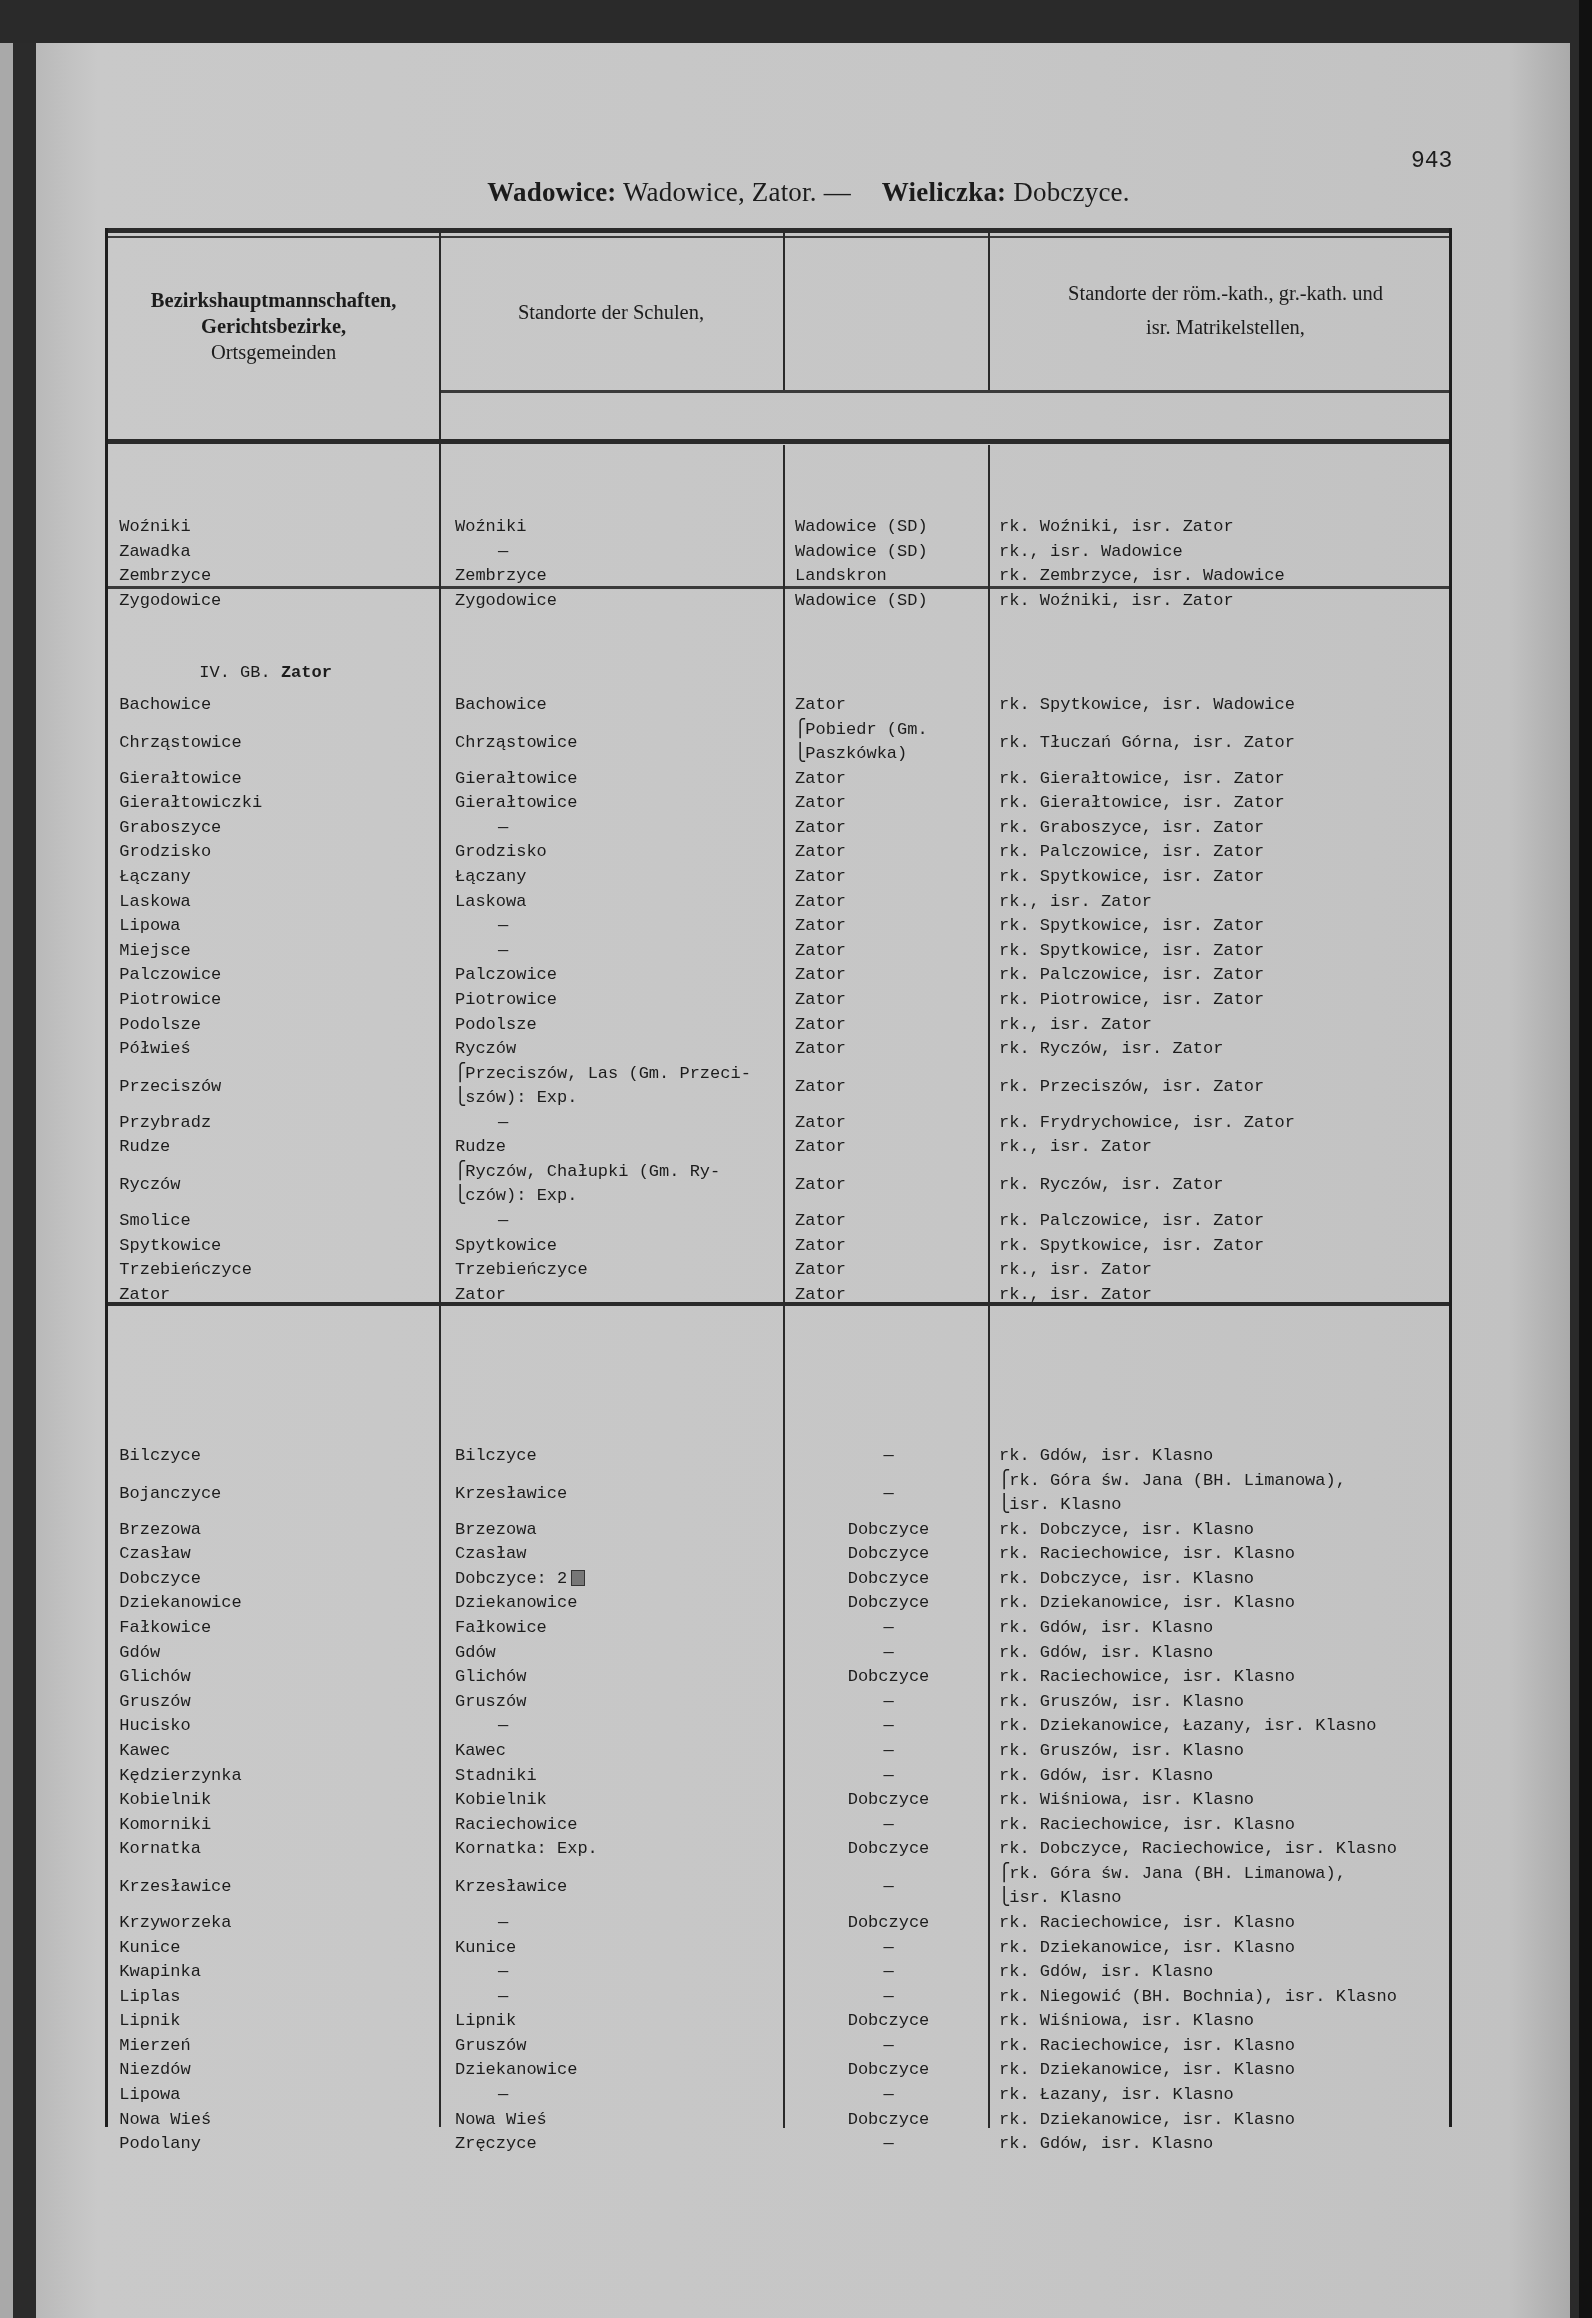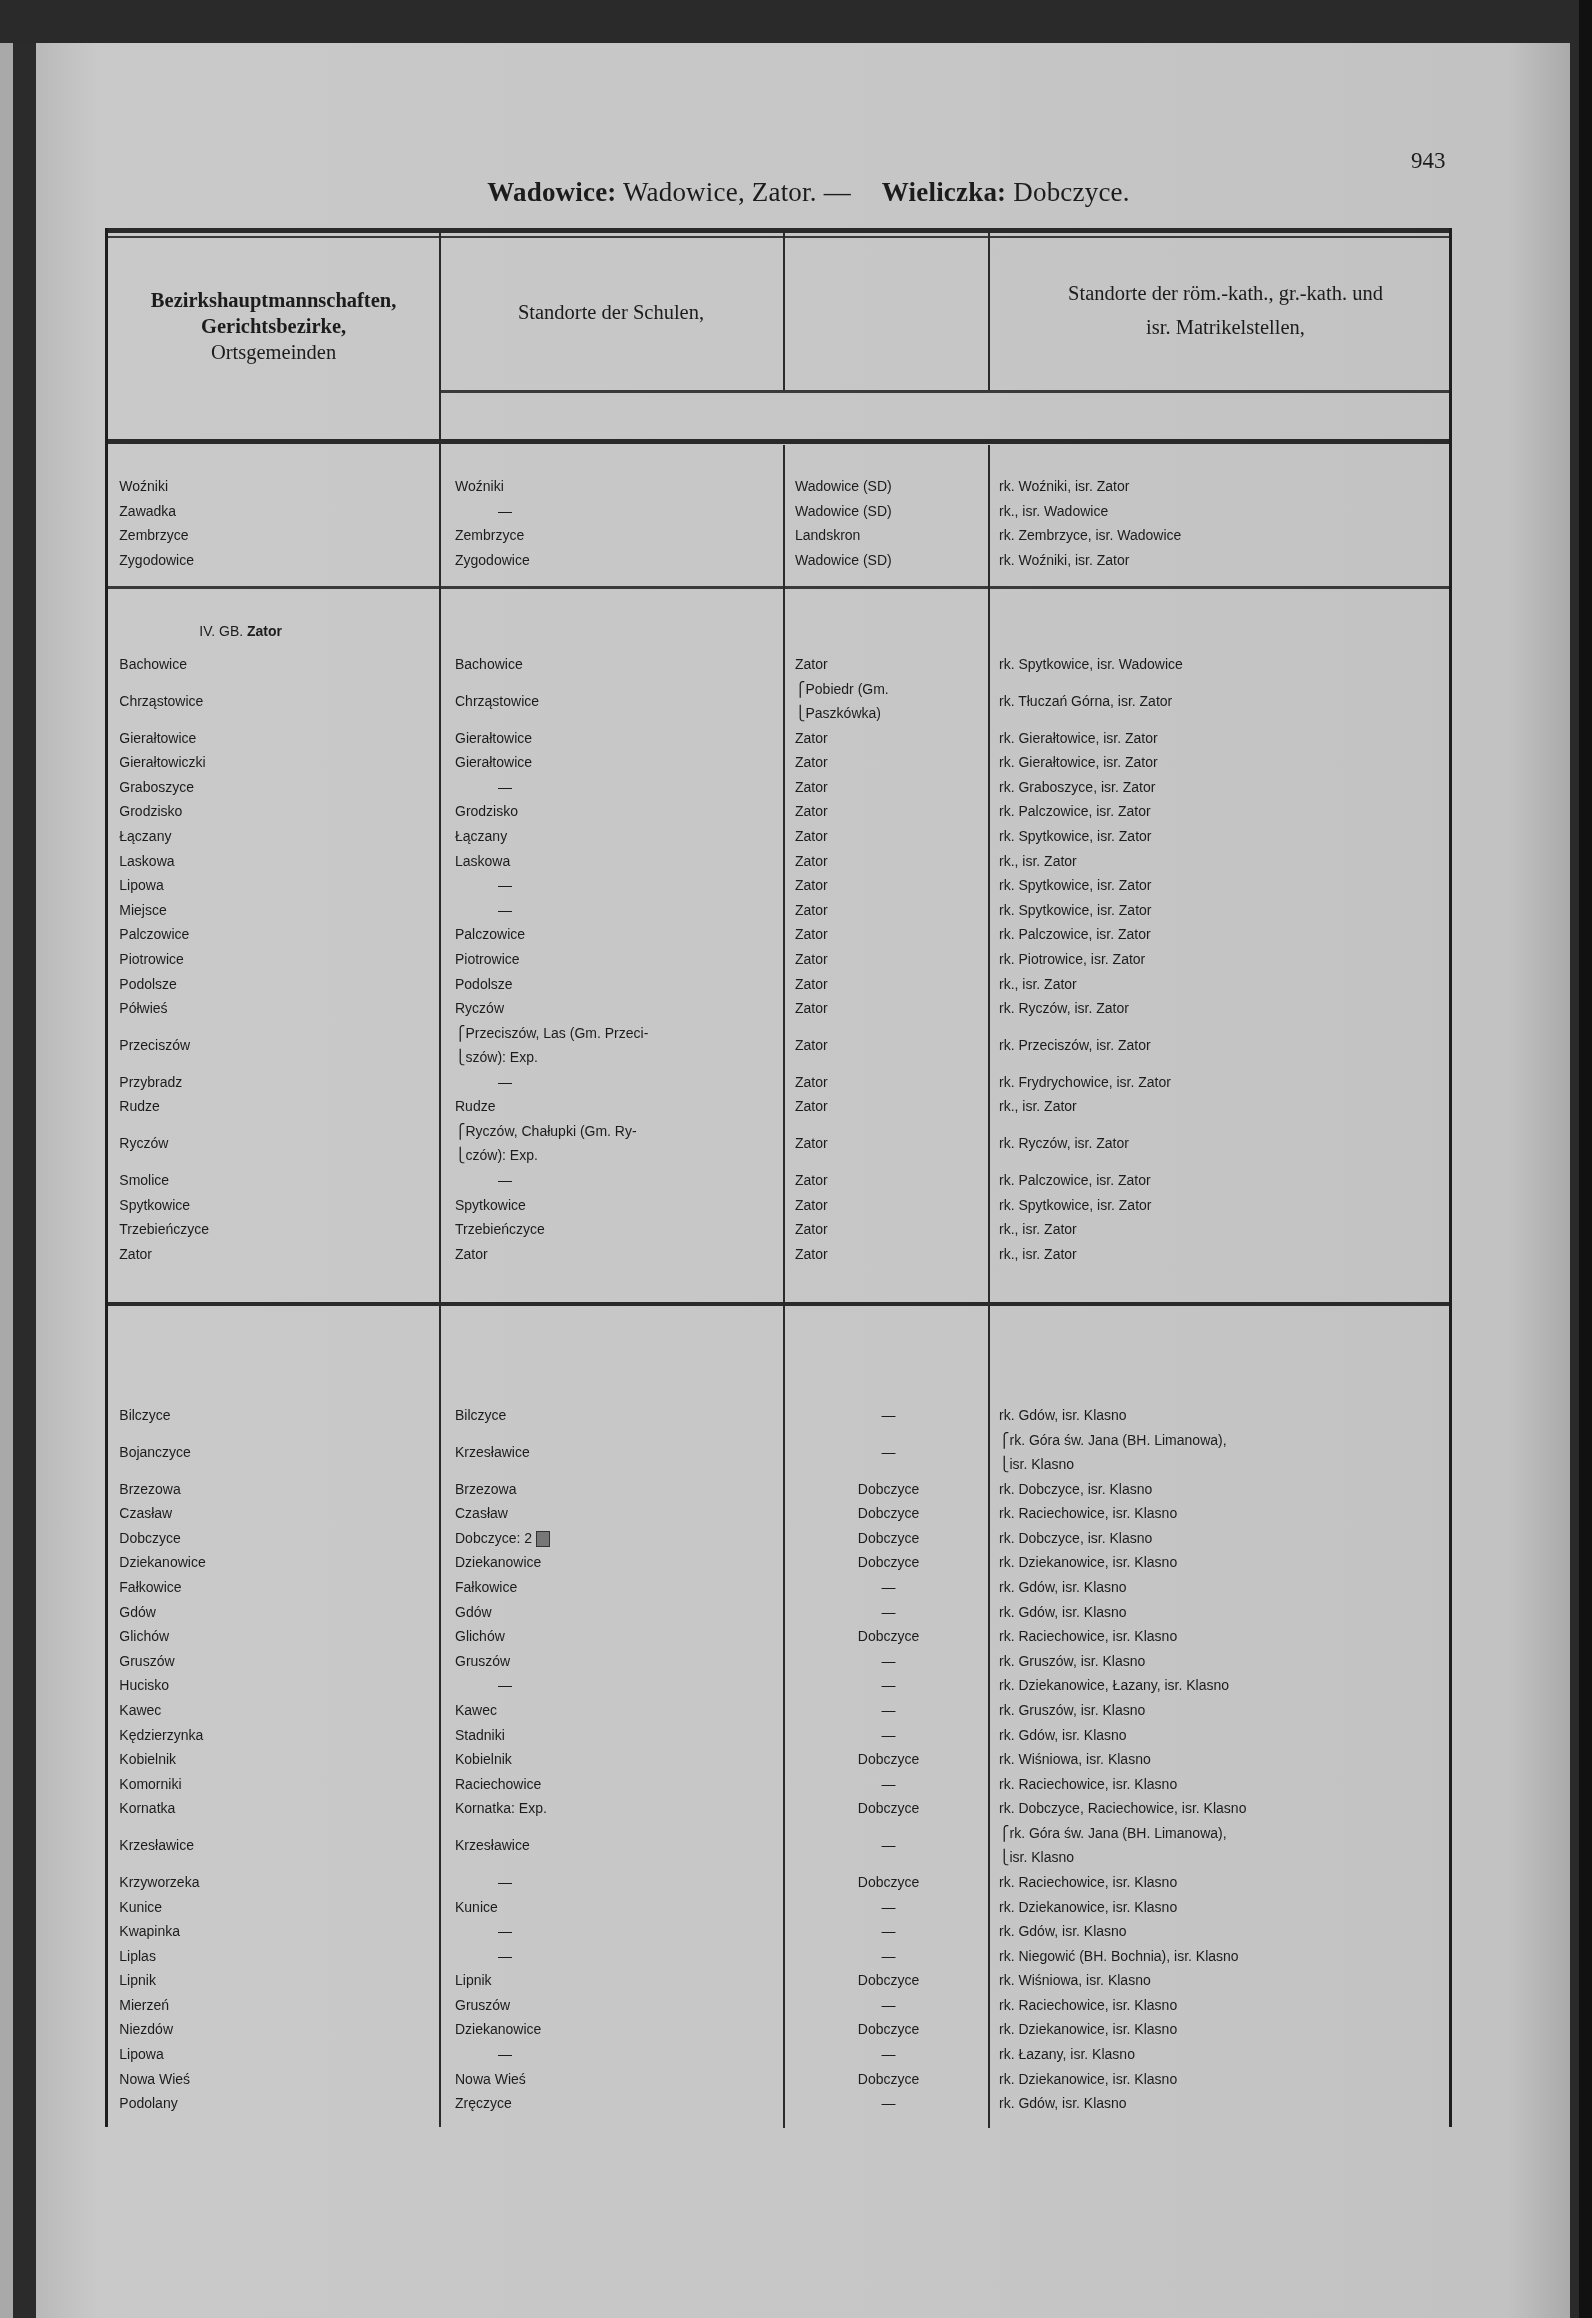--- a/index.html
+++ b/index.html
@@ -15,34 +15,34 @@
   }
   .bind-strip { position:absolute; left:0; top:43px; width:13.4px; height:2276px; background:#a9a9a9; }
   .bind-bar { position:absolute; left:13.4px; top:43px; width:23px; height:2276px; background:#2b2b2b; }
   .right-edge { position:absolute; right:0; top:0; width:14.3px; height:2319px; background:#111; }
 
   .running-head {
     position:absolute; left:0; top:177px; width:1593px; text-align:center;
     font-family:"Liberation Serif",serif; font-size:27px; letter-spacing:0.2px;
   }
   .running-head b { font-weight:bold;margin-left:24px; }
-  .page-number { position:absolute; left:1411px; top:148px; font-size:23px; font-family:Liberation Serif, serif; }
+  .page-number { position:absolute; left:1411px; top:148px; font-size:23px; font-family:Liberation Mono, monospace; }
 
   .table {
     position:absolute; left:105px; top:228px; width:1347px; height:1899px;
   }
   .rule-thick { position:absolute; left:0; width:1347px; height:5.4px; background:#2a2a2a; }
   .rule-thin  { position:absolute; height:1.8px; background:#3a3a3a; }
   .vline { position:absolute; width:1.8px; background:#2a2a2a; }
   .vline.outer { width:2.7px; background:#1e1e1e; }
 
   .hdr { position:absolute; text-align:center; font-family:"Liberation Serif",serif; font-size:20.5px; line-height:26px; }
   .hdr b { font-weight:bold; }
 
-  .col { position:absolute; font-family:Liberation Sans, sans-serif; font-size:14px; line-height:24.6px; white-space:nowrap; }
+  .col { position:absolute; font-family:Liberation Mono, monospace; font-size:17px; line-height:24.6px; white-space:nowrap;margin-top:41px; }
   .row { height:24.6px; }
   .row.two { height:49px; }
   .dash { padding-left:43px; }
   .section { font-weight:normal; padding-left:82px; height:37px; line-height:37px; }
   .section b { font-weight:bold; }
   .sym { display:inline-block; width:12.5px; height:14.3px; border:0.9px solid #333; background:#777; vertical-align:middle; margin-left:3.6px; }
 </style>
 </head>
 <body>
 

